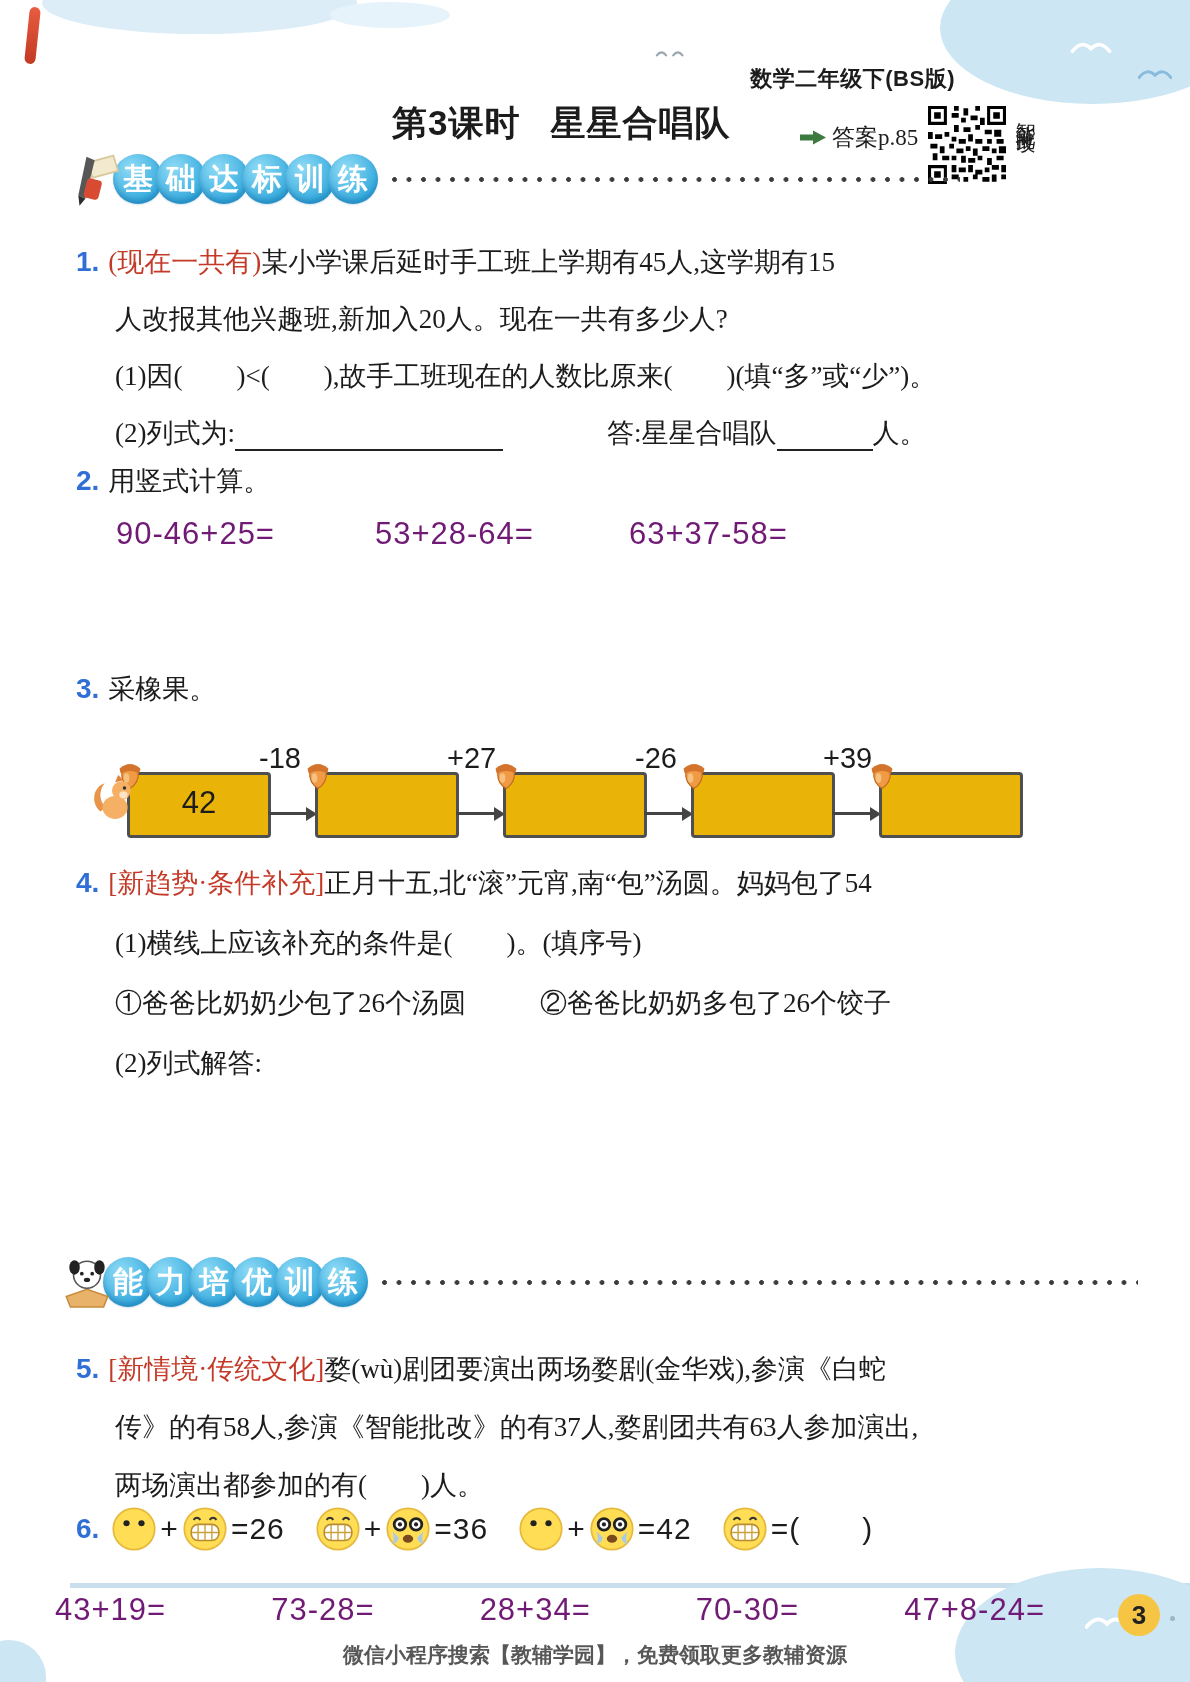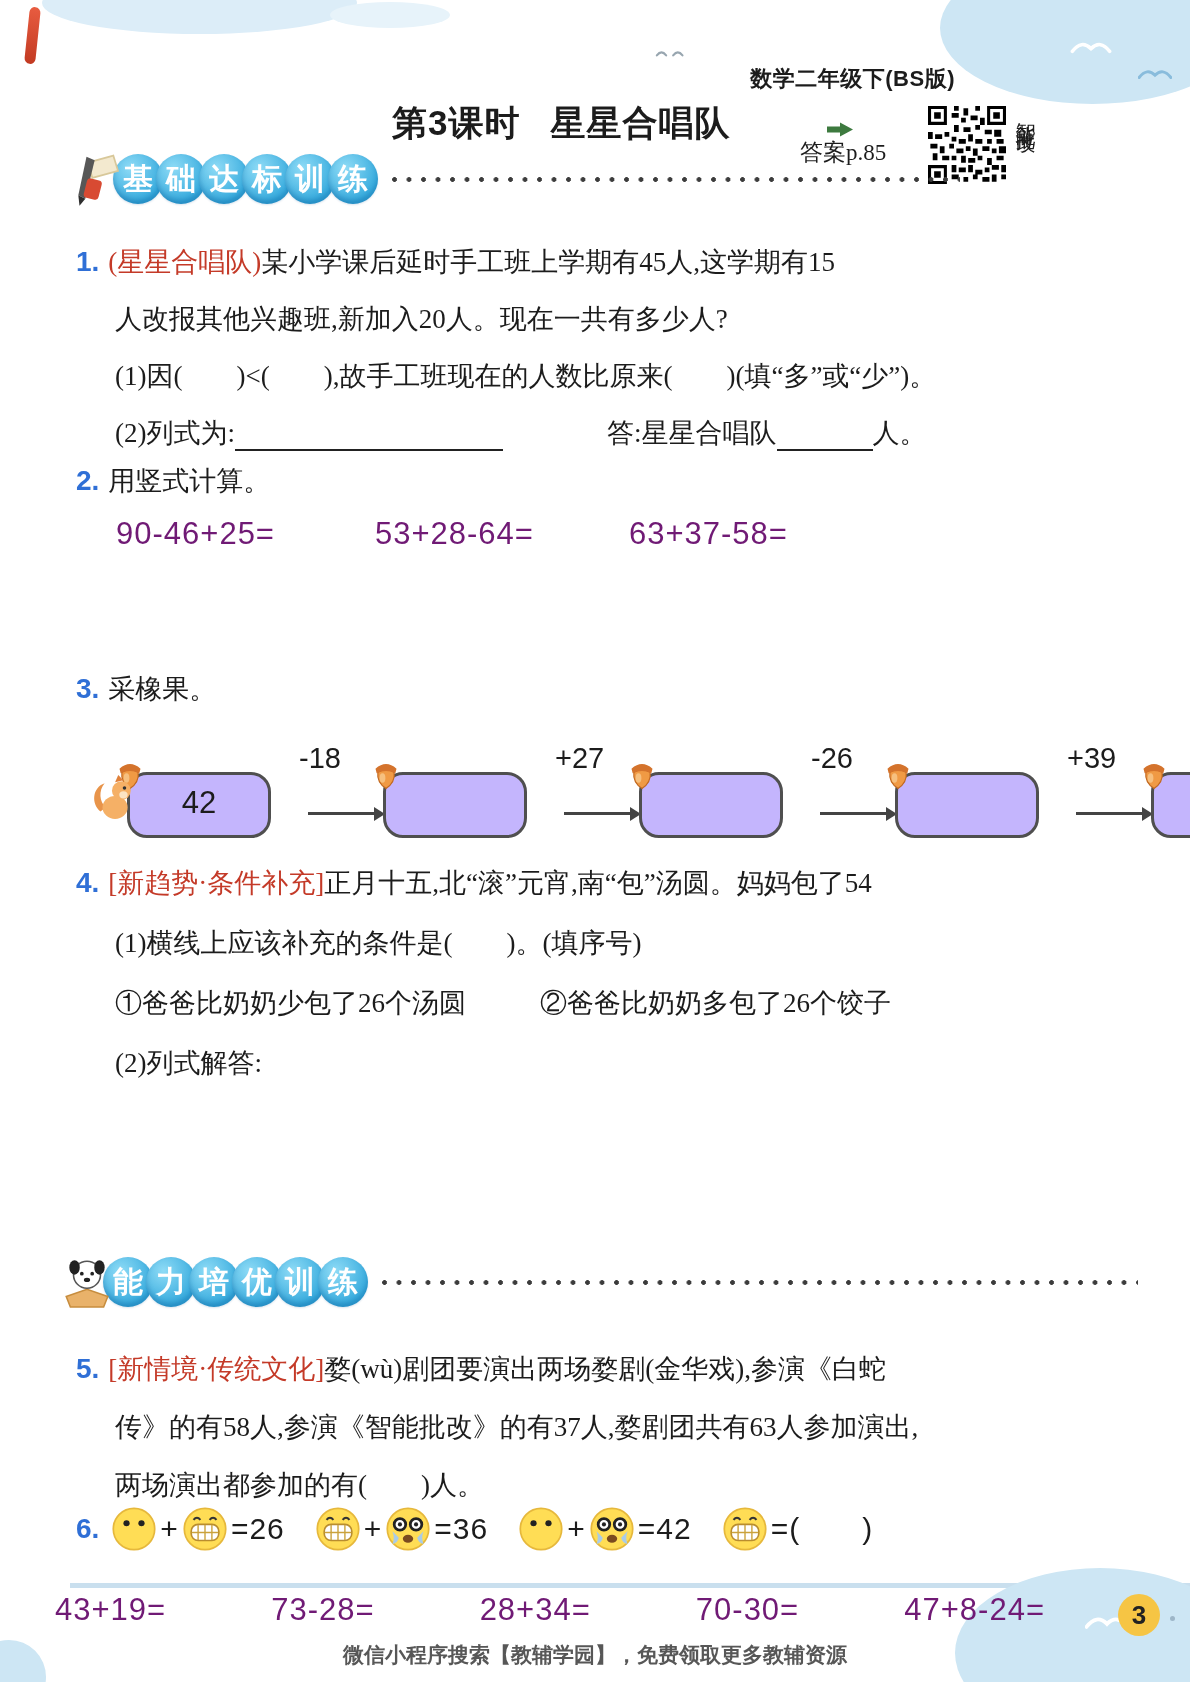--- a/index.html
+++ b/index.html
@@ -22,21 +22,21 @@
   .blob-tr{right:-55px;top:-48px;width:305px;height:152px;border-radius:50%;background:var(--lite);}
   .blob-br{right:-55px;top:1568px;width:290px;height:170px;border-radius:50%;background:var(--lite);}
   .blob-bl{left:-28px;top:1640px;width:74px;height:74px;border-radius:50%;background:var(--lite);}
   .edge-line{left:70px;right:0;top:1583px;height:5px;background:#c9dfee;}
   .bird{position:absolute;}
 
   
   .edition{right:235px;top:64px;font-size:22px;font-weight:bold;letter-spacing:.5px;}
   .lesson-title{left:392px;top:100px;font-size:35px;font-weight:bold;letter-spacing:1px;white-space:nowrap;}
   .lesson-title .gap{display:inline-block;width:30px;}
-  .answer-ref{left:800px;top:122px;display:flex;align-items:center;font-size:23px;flex-direction:column;}
+  .answer-ref{left:800px;top:122px;display:flex;align-items:center;font-size:23px;}
   .answer-ref svg{margin-right:6px;}
   .qr{left:928px;top:106px;width:78px;height:78px;}
   .qr-caption{left:1014px;top:106px;writing-mode:vertical-rl;font-size:20px;line-height:23px;
               letter-spacing:4px;height:88px;}
 
   
   .banner{display:flex;align-items:center;}
   .banner1{left:70px;top:151px;width:890px;}
   .banner2{left:60px;top:1254px;width:1078px;}
   .sec-icon{width:54px;height:56px;margin-right:-4px;position:relative;z-index:2;flex:0 0 auto;}
@@ -66,26 +66,26 @@
   #q2{top:452px;}
   #q2 .calc-row{display:flex;margin-left:40px;margin-top:6px;}
   #q3{top:660px;}
   #q4{top:853px;}
   #q5{top:1340px;}
   #q6{top:1506px;}
 
   
   .flow{left:90px;top:756px;display:flex;align-items:flex-start;}
   .squirrel{width:46px;height:56px;margin-top:14px;margin-right:-9px;position:relative;z-index:2;flex:0 0 auto;}
-  .fbox{width:138px;height:60px;border:3px solid #4f4f4f;border-radius:20px;background:#c4b5fd;
+  .fbox{width:138px;height:60px;border:3px solid #4f4f4f;border-radius:4px;background:#eab308;
         position:relative;margin-top:16px;flex:0 0 auto;}
   .fbox .fval{display:block;text-align:center;line-height:56px;font-size:31px;
         font-family:"Liberation Sans","DejaVu Sans",sans-serif;}
   .acorn{position:absolute;left:-14px;top:-17px;width:28px;height:33px;}
-  .conn{width:72px;height:60px;position:relative;margin-top:16px;flex:0 0 auto;margin-left:40px;}
+  .conn{width:44px;height:60px;position:relative;margin-top:16px;flex:0 0 auto;}
   .conn .clabel{position:absolute;top:-30px;left:-12px;font-size:29px;
         font-family:"Liberation Sans","DejaVu Sans",sans-serif;}
   .conn .cline{position:absolute;top:40px;left:-3px;right:3px;border-top:3px solid #444;}
   .conn .chead{position:absolute;top:34.5px;right:-2px;width:0;height:0;
         border-left:11px solid #444;border-top:7px solid transparent;border-bottom:7px solid transparent;}
 
   
   .eq-row{display:flex;align-items:center;}
   .eq{display:flex;align-items:center;margin-right:27px;}
   .eq .face{width:46px;height:46px;margin:0 3px;}
@@ -193,21 +193,21 @@
       <span class="bchar">础</span>
       <span class="bchar">达</span>
       <span class="bchar">标</span>
       <span class="bchar">训</span>
       <span class="bchar">练</span>
     </div>
   <div class="dots"></div>
 </div>
 
 <div class="q" id="q1">
-  <div class="qline"><span class="qnum">1.</span><span class="tag-red">(星星合唱队)</span><span>某小学课后延时手工班上学期有45人,这学期有15</span></div>
+  <div class="qline"><span class="qnum">1.</span><span class="tag-red">(现在一共有)</span><span>某小学课后延时手工班上学期有45人,这学期有15</span></div>
   <div class="qline indent">人改报其他兴趣班,新加入20人。现在一共有多少人?</div>
   <div class="qline indent">(1)因(　　)&lt;(　　),故手工班现在的人数比原来(　　)(填“多”或“少”)。</div>
   <div class="qline indent">
     <span>(2)列式为:</span><span class="blank" style="width:268px"></span><span style="margin-left:104px">答:星星合唱队</span><span class="blank" style="width:96px"></span><span>人。</span>
   </div>
 </div>
 
 <div class="q" id="q2">
   <div class="qline"><span class="qnum">2.</span><span>用竖式计算。</span></div>
   <div class="calc-row">

